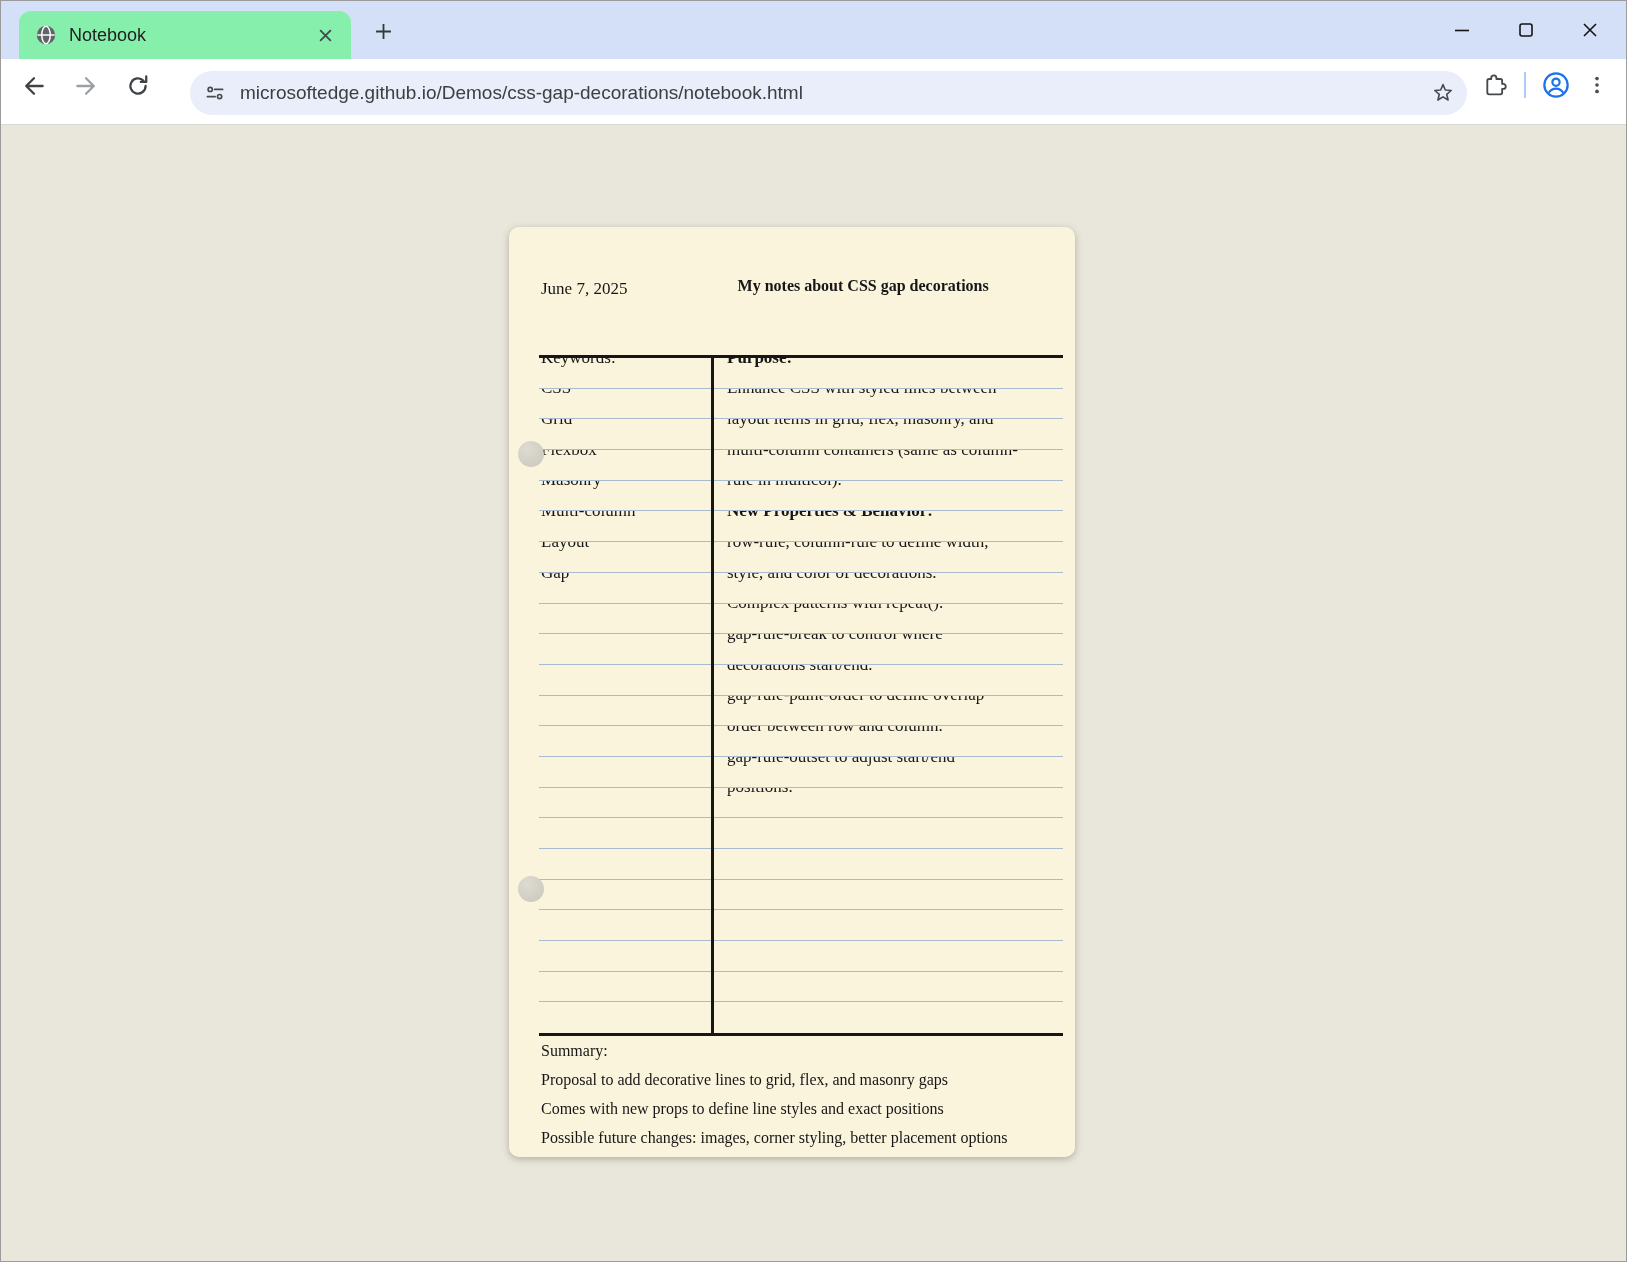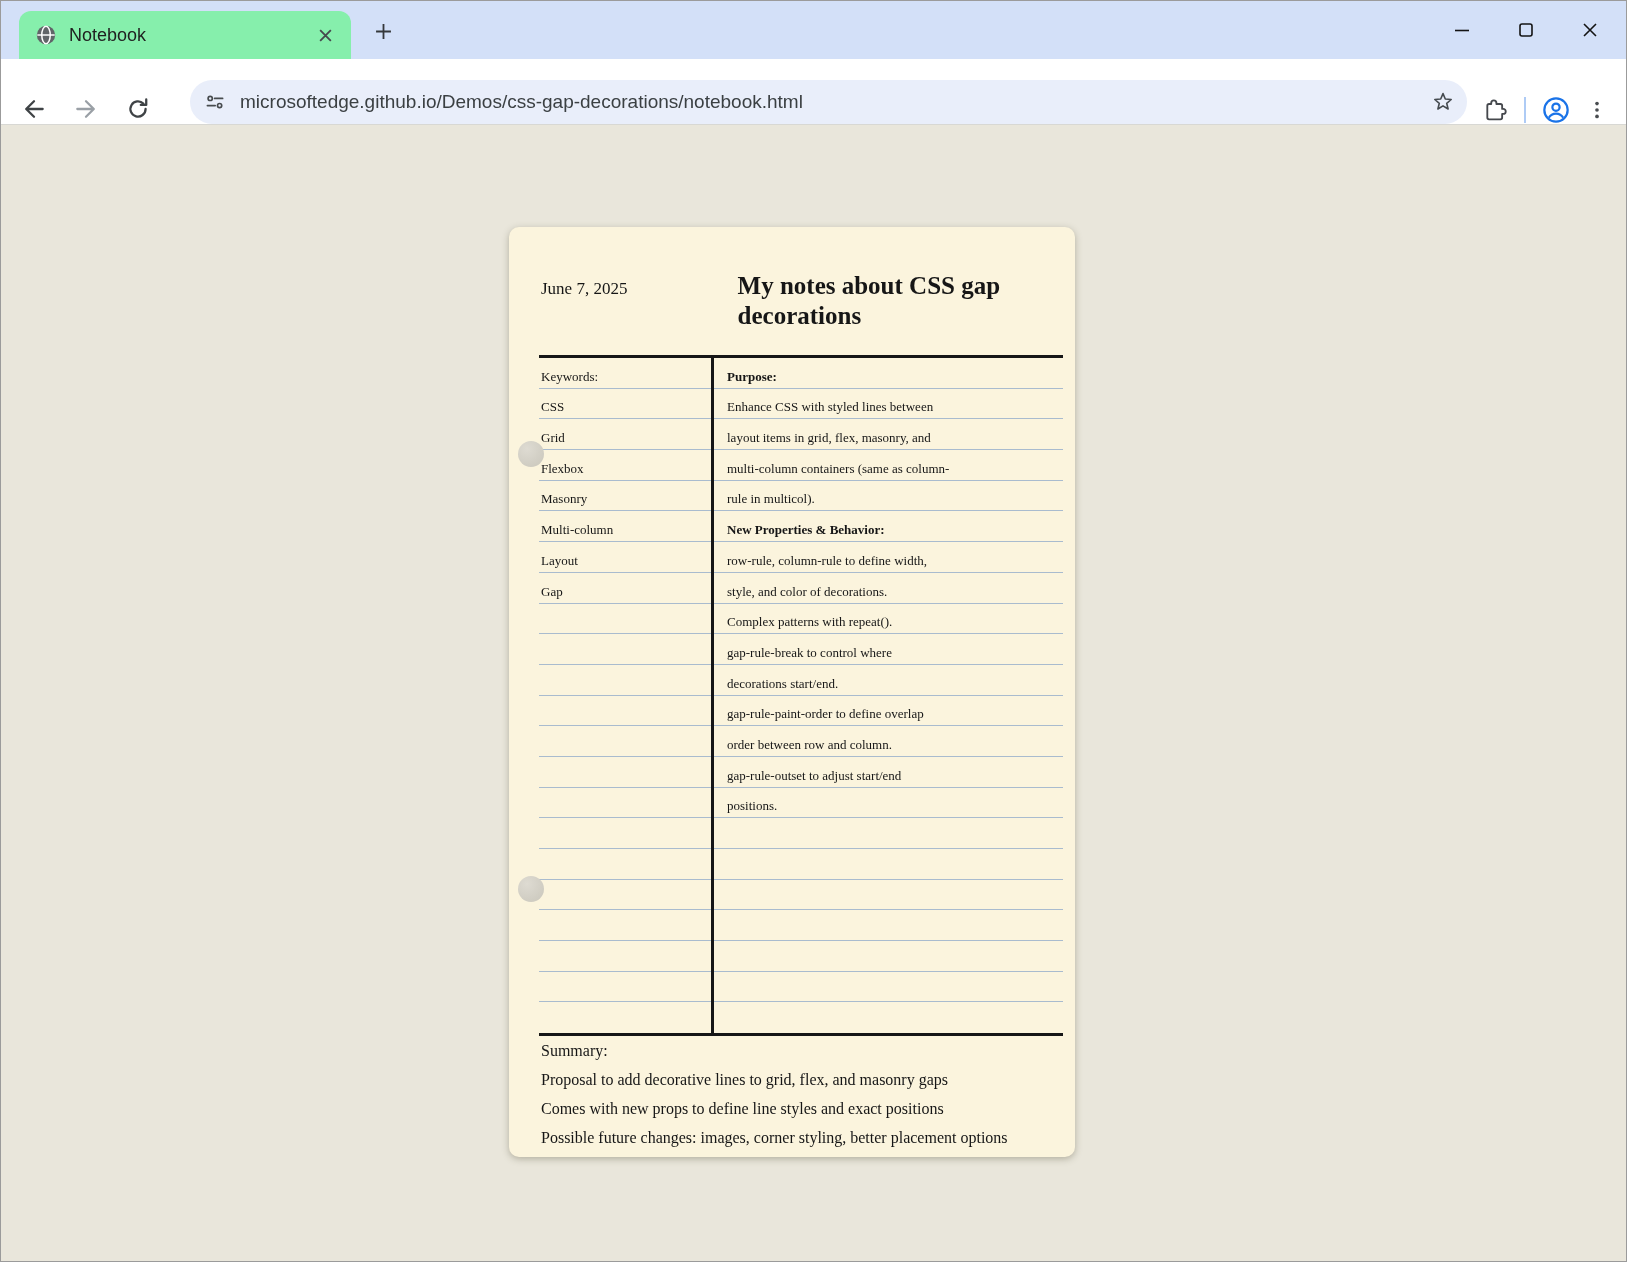--- a/index.html
+++ b/index.html
@@ -17,49 +17,49 @@
                white-space:nowrap; overflow:hidden; }
   .icon-btn { display:flex; align-items:center; justify-content:center;
               border-radius:50%; cursor:pointer; }
   .tab-close { width:28px; height:28px; }
   .newtab { position:absolute; left:360px; top:8px; width:44px; height:44px; }
   .win-controls { position:absolute; right:4px; top:0; height:58px; display:flex; }
   .win-btn { width:64px; height:58px; display:flex; align-items:center; justify-content:center; }
 
   
   .toolbar { height:66px; background:#ffffff; border-bottom:1px solid #d8d8d4;
-             display:flex; align-items:flex-end; padding:0 18px; }
+             display:flex; align-items:flex-start; padding:12px 18px; }
   .nav-btn { width:30px; height:30px; margin-right:22px; }
   .urlbar { flex:1; height:44px; background:#e9eefa; border-radius:22px;
             display:flex; align-items:center; padding:0 12px 0 14px; margin:0 15px; }
   .url-text { font-size:19px; color:#3b4043; margin-left:14px; flex:1;
               white-space:nowrap; overflow:hidden; }
   .tb-right { display:flex; align-items:center; }
   .tb-divider { width:2px; height:26px; background:#aecbf5; margin:0 16px; }
 
   
   .page { position:relative; height:1137px; background:#e9e6db;
           font-family:cursive; color:#161616; }
   .card { position:absolute; left:508px; top:102px; width:566px; height:930px;
           background:#fbf4dd; border-radius:10px; box-shadow:0 2px 7px rgba(90,85,60,.38);
           padding:44px 12px 0 30px; }
   .hole { position:absolute; left:9px; width:26px; height:26px; border-radius:50%;
           background:radial-gradient(circle at 35% 30%, #dedbd2, #c9c6bb); }
   .hole.h1 { top:214px; } .hole.h2 { top:649px; }
 
   .card-header { display:flex; height:84px;gap:23px; }
   .note-date { width:178px; padding-left:2px; font-size:17px; padding-top:8px; }
-  .note-title { font-size:25px; line-height:30px; font-weight:700; width:330px; }
+  .note-title { font-size:16px; line-height:30px; font-weight:700; width:330px; }
 
   .note-table { height:681px; border-top:3px solid #161616; border-bottom:3px solid #161616;
                 display:flex; }
   .col-left  { width:175px; border-right:3px solid #161616; display:flex; flex-direction:column; }
   .col-right { flex:1; display:flex; flex-direction:column; }
   .row { height:30.7px; border-bottom:1px solid #a9bbce; display:flex;
-         align-items:flex-end; padding:0 2px 3px 2px; font-size:13px;
+         align-items:flex-end; padding:0 2px 20px 2px; font-size:17px;
          white-space:nowrap; overflow:hidden; }
   .col-right .row { padding-left:13px; }
   .row:last-child { border-bottom:none; }
   .row.bold { font-weight:700; }
 
   .summary { margin-top:0; padding-left:2px; }
   .summary p { font-size:16px; line-height:29px; }
 
   svg { display:block; }
 </style>

